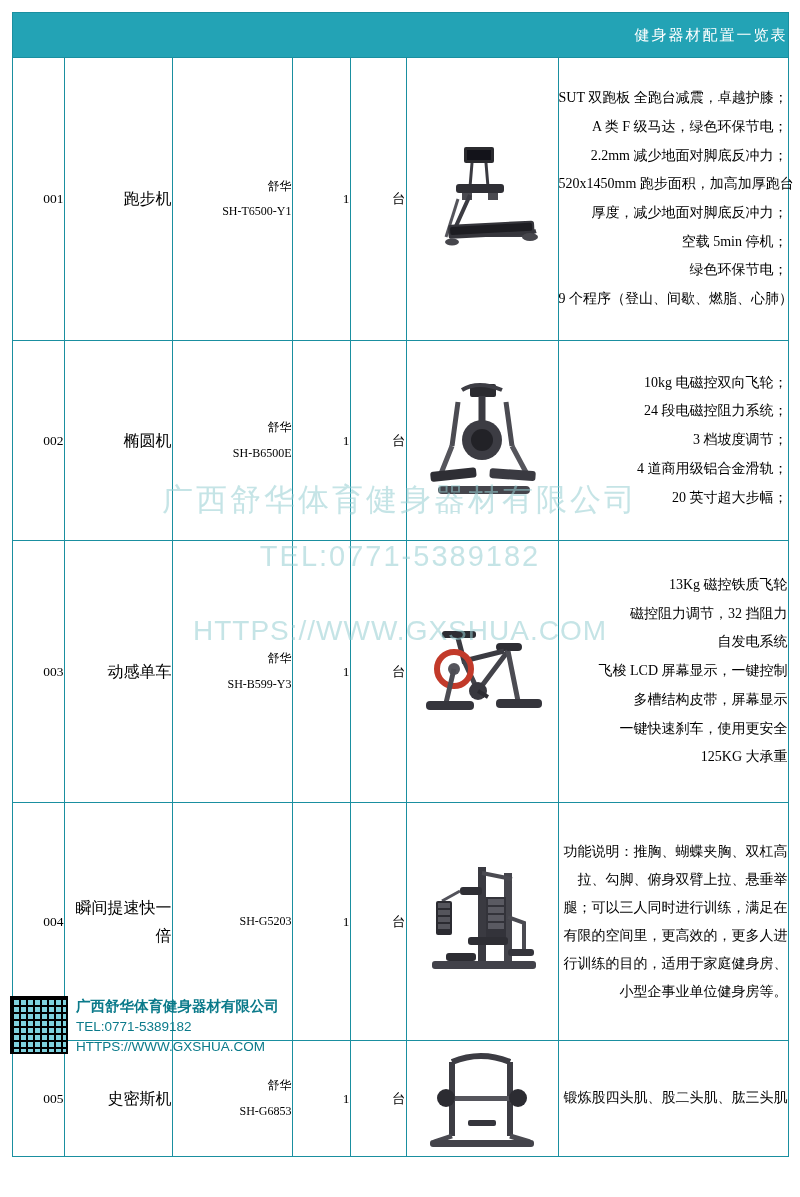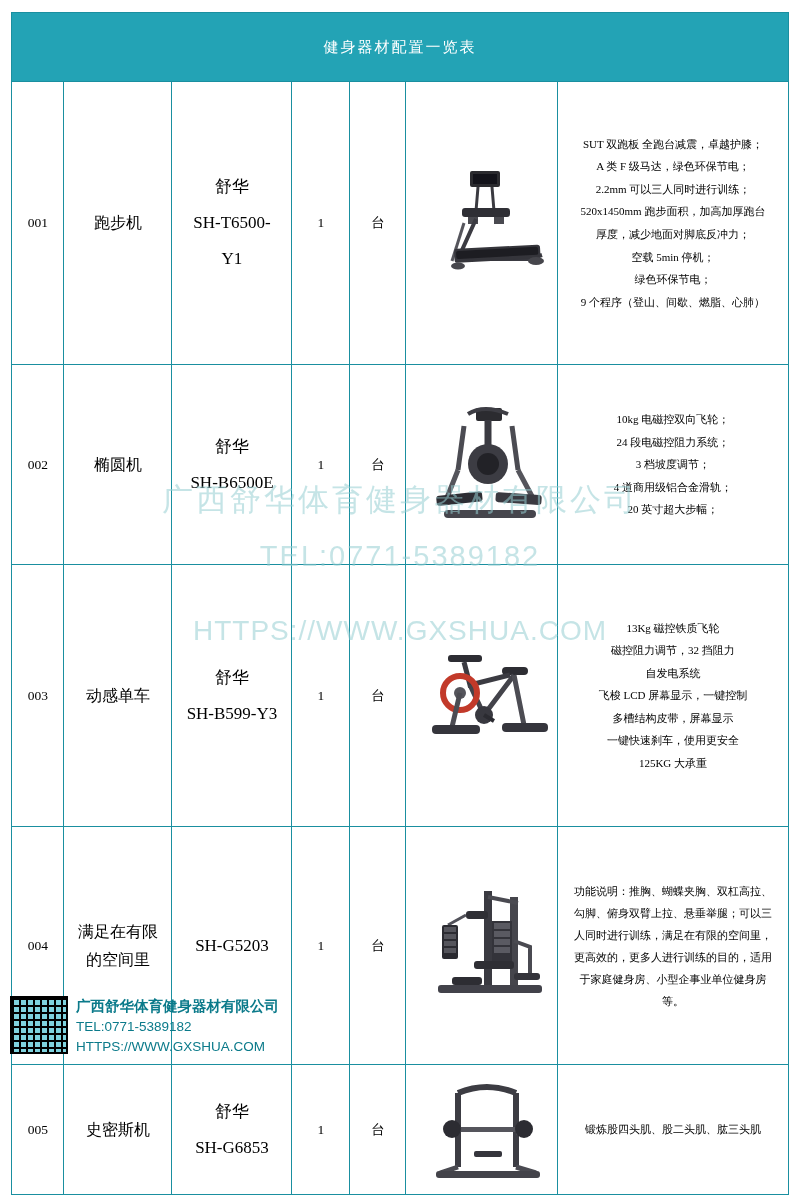--- a/index.html
+++ b/index.html
@@ -19,23 +19,23 @@
     background: #fff;
   }
   table.equip {
     border-collapse: collapse;
     width: 776px;
     margin: 12px auto 0 auto;
     table-layout: fixed;
   }
   table.equip td, table.equip th {
     border: 1px solid #1a8fa0;
-    padding: 12px;
+    padding: 0;
     vertical-align: middle;
-    text-align: center;
+    text-align: right;
   }
   .title-row td {
     background: #23a3b5;
     color: #ffffff;
     font-size: 15px;
     letter-spacing: 2px;
     height: 44px;
     font-family: "Liberation Sans", sans-serif;
   }
   .head-row td {
@@ -55,27 +55,27 @@
   .c-note  { width: 230px; }
 
   td.cell-no, td.cell-qty, td.cell-unit {
     font-size: 13.5px;
   }
   td.cell-name {
     font-size: 16px;
     line-height: 1.7;
   }
   td.cell-model {
-    font-size: 17px;
+    font-size: 12px;
     line-height: 2.1;
   }
   td.cell-note {
     text-align: left;
     padding: 8px 10px;
-    font-size: 11px;
+    font-size: 14px;
     line-height: 2.05;
     margin-left: 10px;
   }
   td.cell-note .nline {
     display: block;
     white-space: nowrap;
   }
   td.cell-note.wrapmode {
     line-height: 2.0;
   }
@@ -177,21 +177,21 @@
             <path d="M46 60 L34 98" stroke="#55555c" stroke-width="3" fill="none"></path>
             <rect x="36" y="86" width="86" height="14" rx="3" fill="#35353b" transform="rotate(-3 36 86)"></rect>
             <rect x="38" y="88" width="82" height="8" rx="2" fill="#1d1d22" transform="rotate(-3 38 88)"></rect>
             <ellipse cx="40" cy="103" rx="7" ry="3.5" fill="#46464c"></ellipse>
             <ellipse cx="118" cy="98" rx="8" ry="4" fill="#46464c"></ellipse>
           </svg>
         </td>
         <td class="cell-note">
           <span class="nline">SUT 双跑板  全跑台减震，卓越护膝；</span>
           <span class="nline">A 类 F 级马达，绿色环保节电；</span>
-          <span class="nline">2.2mm 可以三人同时进行训练；</span>
+          <span class="nline">2.2mm 减少地面对脚底反冲力；</span>
           <span class="nline">520x1450mm 跑步面积，加高加厚跑台</span>
           <span class="nline">厚度，减少地面对脚底反冲力；</span>
           <span class="nline">空载 5min 停机；</span>
           <span class="nline">绿色环保节电；</span>
           <span class="nline">9 个程序（登山、间歇、燃脂、心肺）</span>
         </td>
       </tr>
 
       <tr style="height:200px;">
         <td class="cell-no">002</td>
@@ -255,21 +255,21 @@
           <span class="nline">自发电系统</span>
           <span class="nline">飞梭 LCD 屏幕显示，一键控制</span>
           <span class="nline">多槽结构皮带，屏幕显示</span>
           <span class="nline">一键快速刹车，使用更安全</span>
           <span class="nline">125KG 大承重</span>
         </td>
       </tr>
 
       <tr style="height:238px;">
         <td class="cell-no">004</td>
-        <td class="cell-name">满足在有限的空间里</td>
+        <td class="cell-name">瞬间提速快一倍</td>
         <td class="cell-model">
           <div>SH-G5203</div>
         </td>
         <td class="cell-qty">1</td>
         <td class="cell-unit">台</td>
         <td class="cell-img">
           <svg class="prod" width="140" height="130" viewBox="0 0 140 130">
             <rect x="66" y="10" width="8" height="96" fill="#3a3a41"></rect>
             <rect x="92" y="16" width="8" height="88" fill="#45454c"></rect>
             <path d="M70 16 L100 22" stroke="#4a4a51" stroke-width="4"></path>

